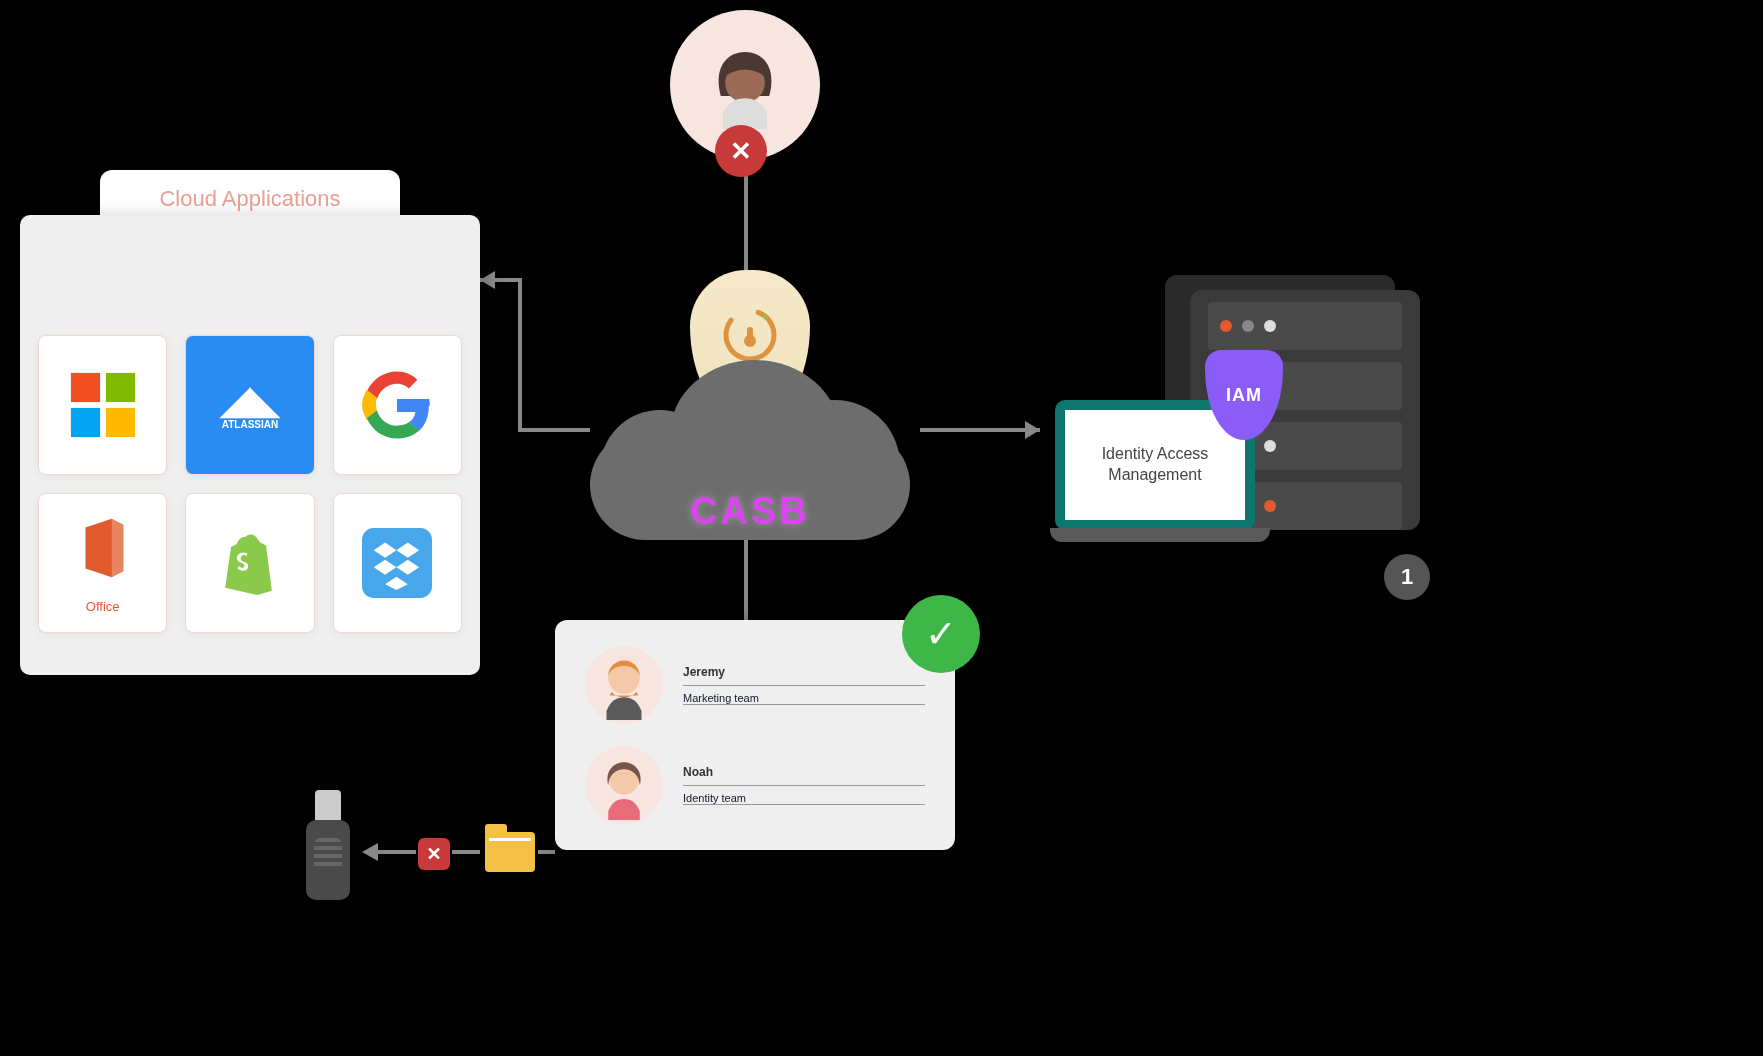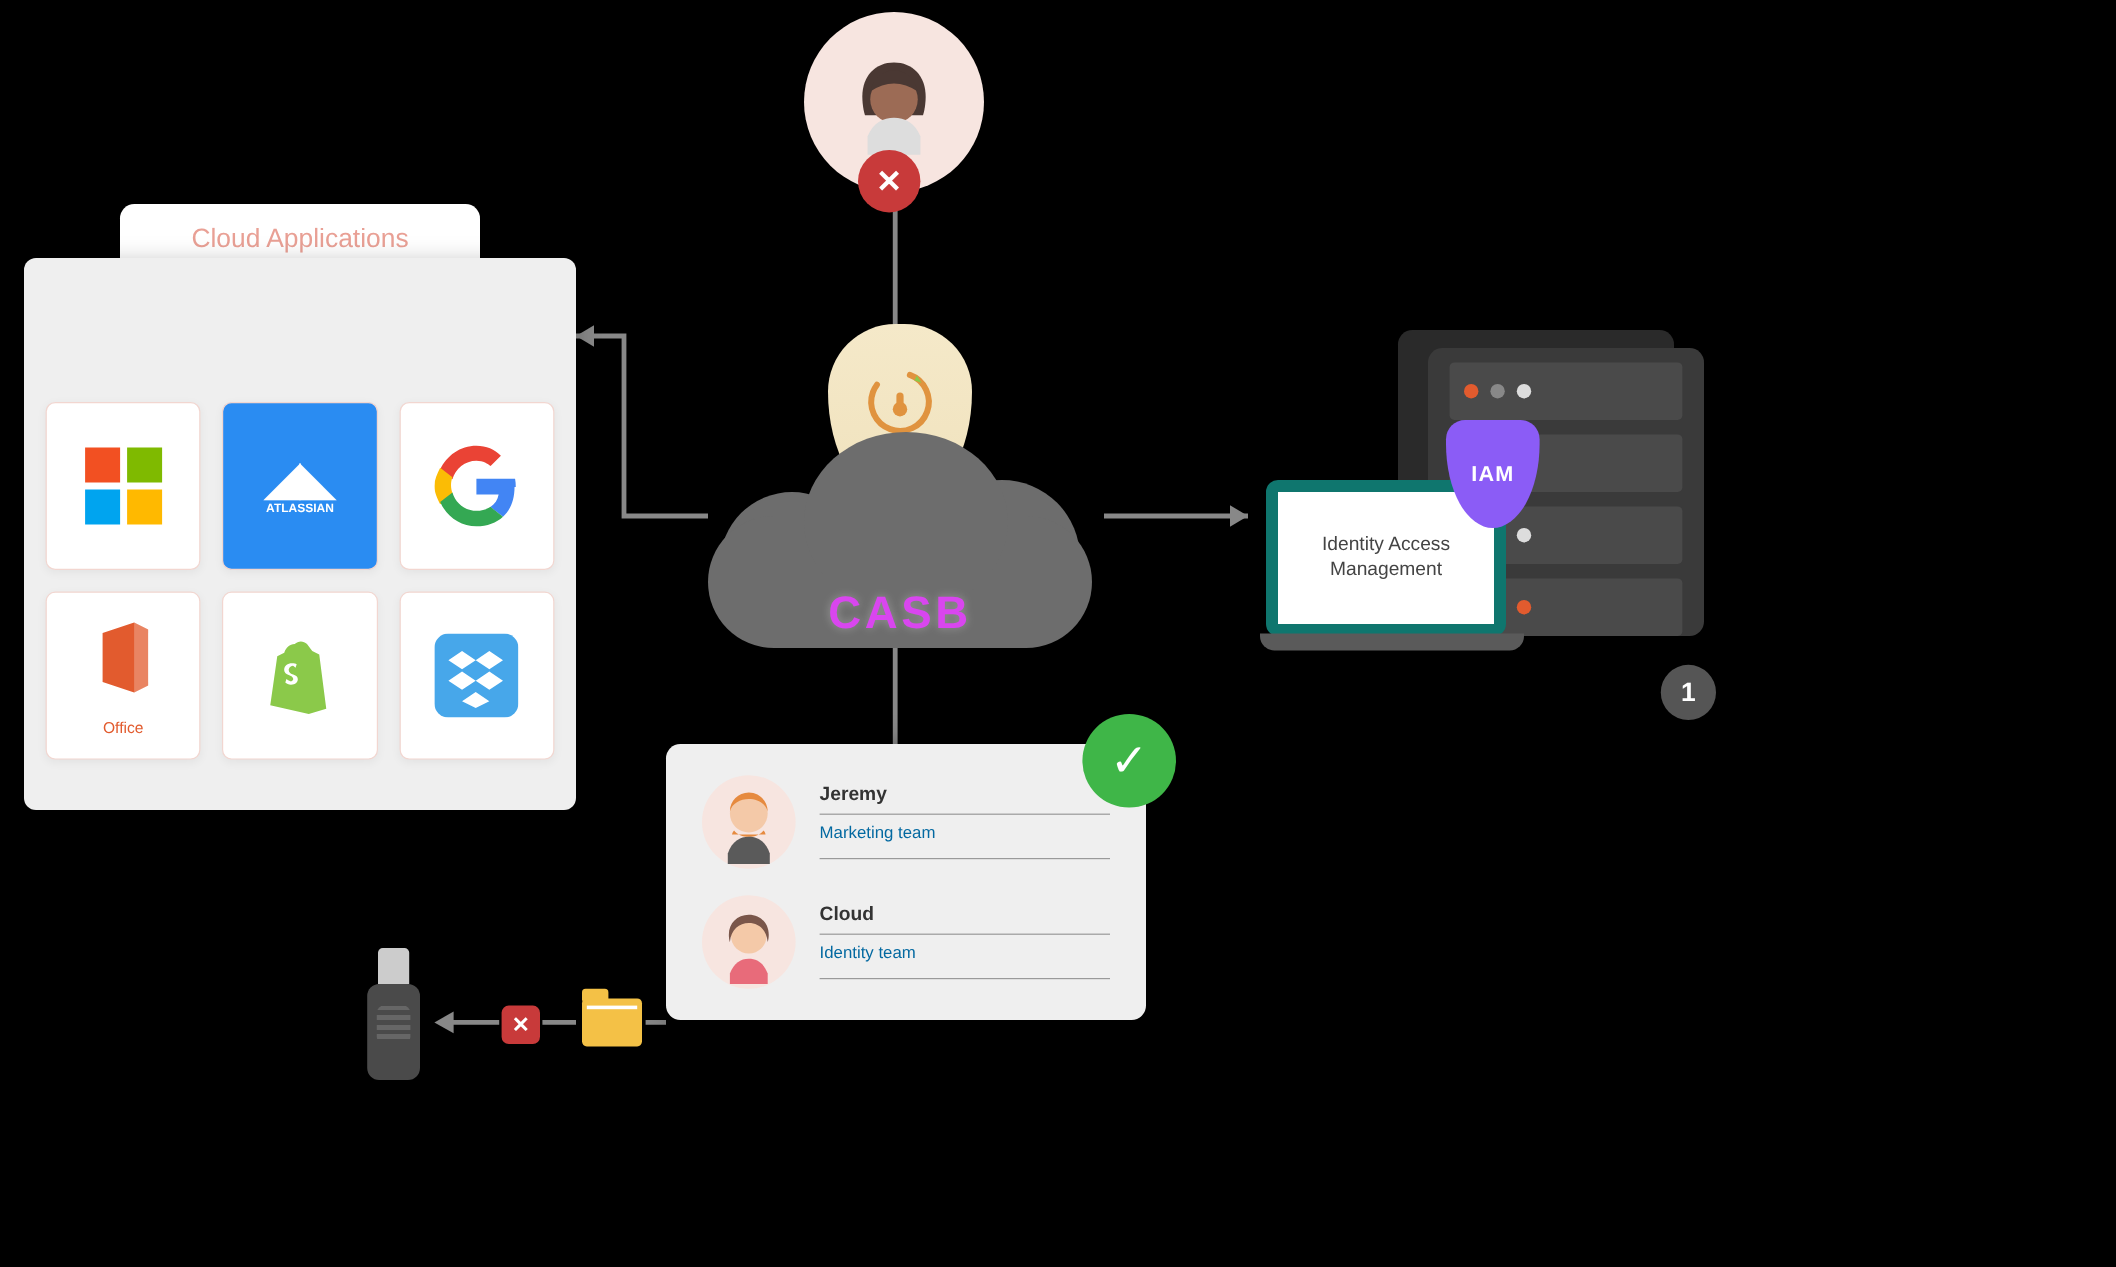--- a/index.html
+++ b/index.html
@@ -46,22 +46,22 @@
 .iam-shield{position:absolute;left:155px;top:60px;width:78px;height:90px;background:#8b5cf6;border-radius:16px 16px 50% 50%/16px 16px 70px 70px;display:flex;align-items:center;justify-content:center;color:#fff;font-weight:800;font-size:18px;letter-spacing:1px}
 .step-badge{position:absolute;right:-10px;bottom:-50px;width:46px;height:46px;background:#555;border-radius:50%;display:flex;align-items:center;justify-content:center;color:#fff;font-size:22px;font-weight:700}
 
 
 .users{position:absolute;left:555px;top:620px;width:400px;background:#efefef;border-radius:12px;padding:26px 30px;box-shadow:0 4px 25px rgba(0,0,0,0.35)}
 .urow{display:flex;align-items:center;gap:20px;margin-bottom:22px}
 .urow:last-child{margin-bottom:0}
 .av{width:78px;height:78px;border-radius:50%;flex-shrink:0;display:flex;align-items:center;justify-content:center}
 .av.a1{background:#f7e5e0}.av.a2{background:#f7e5e0}
 .uinfo{flex:1}
-.uname{font-size:16px;font-weight:700;color:#333;border-bottom:1px solid #999;padding-bottom:6px;margin-bottom:6px}
-.uteam{font-size:14px;color:#0369a1;border-bottom:1px solid #999;padding-bottom:14px}
+.uname{font-size:12px;font-weight:700;color:#333;border-bottom:1px solid #999;padding-bottom:6px;margin-bottom:6px}
+.uteam{font-size:11px;color:#0f172a;border-bottom:1px solid #999;padding-bottom:0}
 .ok-badge{position:absolute;right:-25px;top:-25px;width:78px;height:78px;background:#3fb648;border-radius:50%;display:flex;align-items:center;justify-content:center;color:#fff;font-size:38px}
 
 
 .usb{position:absolute;left:300px;top:790px;width:56px;height:120px}
 .usb-body{width:44px;height:80px;background:#4a4a4a;border-radius:10px;margin:0 auto;position:relative}
 .usb-body::before{content:"";position:absolute;left:8px;top:18px;width:28px;height:32px;border-radius:6px;background:repeating-linear-gradient(#666,#666 4px,#4a4a4a 4px,#4a4a4a 8px)}
 .usb-tip{width:26px;height:30px;background:#ccc;margin:0 auto;border-radius:4px 4px 0 0}
 .folder{position:absolute;left:485px;top:832px;width:50px;height:40px;background:#f4c146;border-radius:4px}
 .folder::before{content:"";position:absolute;top:-8px;left:0;width:22px;height:10px;background:#f4c146;border-radius:3px 3px 0 0}
 .folder::after{content:"";position:absolute;top:6px;left:4px;right:4px;height:3px;background:#fff}
@@ -217,21 +217,21 @@
   </div>
   <div class="urow">
     <div class="av a2">
       <svg viewBox="0 0 80 80" width="70" height="70">
             <circle cx="40" cy="34" r="17" fill="#f4c9a8"></circle>
             <path fill="#7a564a" d="M40 14c-11 0-19 8-19 19 0 4 1 7 1 7 1-12 9-18 18-18s17 6 18 18c0 0 1-3 1-7 0-11-8-19-19-19z"></path>
             <path fill="#e86b7a" d="M22 70c4-10 10-14 18-14s14 4 18 14v10H22z"></path>
           </svg>
     </div>
     <div class="uinfo">
-      <div class="uname">Cloud</div>
+      <div class="uname">Noah</div>
       <div class="uteam">Identity team</div>
     </div>
   </div>
 </div>
 
 <div class="usb">
   <div class="usb-tip"></div>
       <div class="usb-body"></div>
 </div>
 <div class="mini-deny">✕</div>

